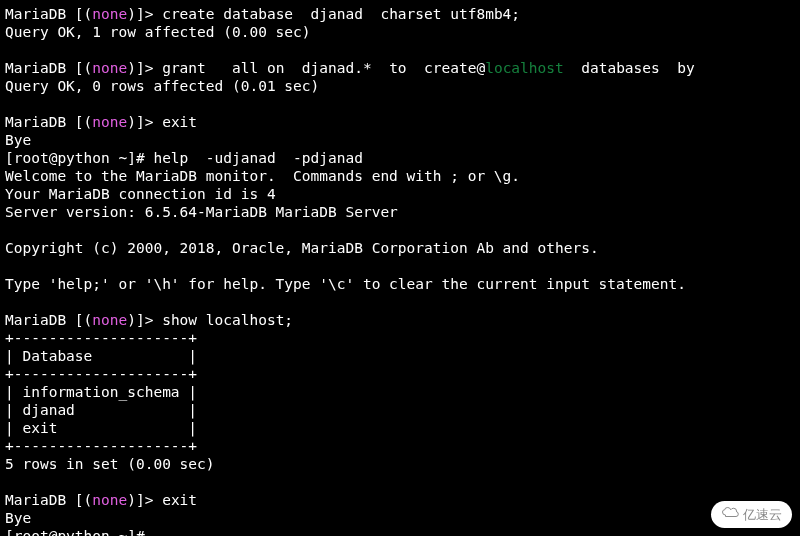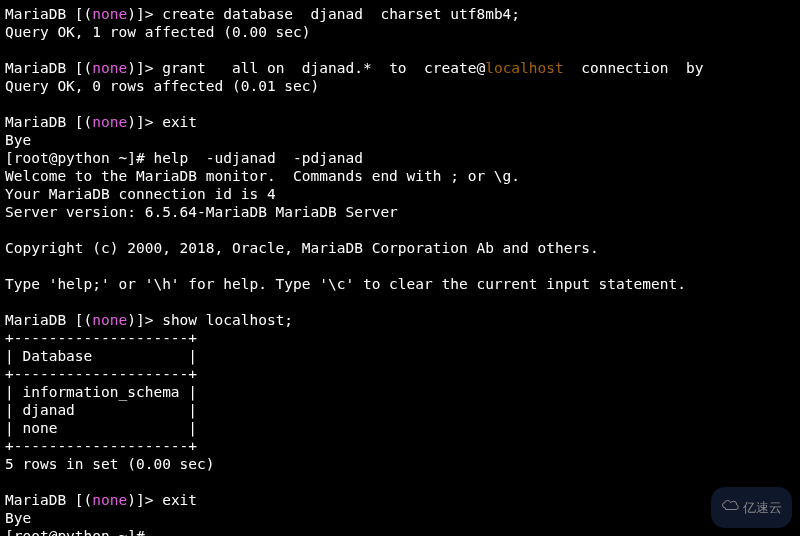--- a/index.html
+++ b/index.html
@@ -13,64 +13,64 @@
     font-size: 14.5px;
     line-height: 18px;
     color: #fff;
     position: relative;
   }
   .terminal {
     white-space: pre;
     padding: 5px 5px;
   }
   .none { color: #e060e0; margin-top: 8px; }
-  .host { color: #a16207; }
+  .host { color: #15803d; }
   .watermark {
     position: absolute;
     right: 8px;
     bottom: 8px;
-    background: #0f172a;
+    background: #ffffff;
     color: #888;
     font-family: sans-serif;
     font-size: 13px;
-    padding: 11px 10px;
+    padding: 4px 10px;
     border-radius: 14px;
     display: flex;
     align-items: center;
     gap: 4px;
   }
   .watermark svg { width: 18px; height: 14px; }
 </style>
 </head>
 <body>
 
 <div class="terminal"><span><span>MariaDB [(</span><span class="none">none</span><span>)]&gt; </span></span><span>create database  djanad  charset utf8mb4;</span>
 <span>Query OK, 1 row affected (0.00 sec)</span>
 
-<span><span>MariaDB [(</span><span class="none">none</span><span>)]&gt; </span></span><span><span>grant   all on  djanad.*  to  create@</span><span class="host">localhost</span><span>  connection  by</span></span>
+<span><span>MariaDB [(</span><span class="none">none</span><span>)]&gt; </span></span><span><span>grant   all on  djanad.*  to  create@</span><span class="host">localhost</span><span>  databases  by</span></span>
 <span>Query OK, 0 rows affected (0.01 sec)</span>
 
 <span><span>MariaDB [(</span><span class="none">none</span><span>)]&gt; </span></span><span>exit</span>
 <span>Bye</span>
 <span>[root@python ~]# </span><span>help  -udjanad  -pdjanad</span>
 <span>Welcome to the MariaDB monitor.  Commands end with ; or \g.</span>
 <span>Your MariaDB connection id is 4</span>
 <span>Server version: 6.5.64-MariaDB MariaDB Server</span>
 
 <span>Copyright (c) 2000, 2018, Oracle, MariaDB Corporation Ab and others.</span>
 
 <span>Type 'help;' or '\h' for help. Type '\c' to clear the current input statement.</span>
 
 <span><span>MariaDB [(</span><span class="none">none</span><span>)]&gt; </span></span><span>show localhost;</span>
 <span>+--------------------+</span>
 <span>| Database           |</span>
 <span>+--------------------+</span>
 <span>| information_schema |</span>
 <span>| djanad             |</span>
-<span>| none               |</span>
+<span>| exit               |</span>
 <span>+--------------------+</span>
 <span>5 rows in set (0.00 sec)</span>
 
 <span><span>MariaDB [(</span><span class="none">none</span><span>)]&gt; </span></span><span>exit</span>
 <span>Bye</span>
 <span>[root@python ~]#</span></div>
 
 <div class="watermark">
   <span>
     <svg viewBox="0 0 24 16">

